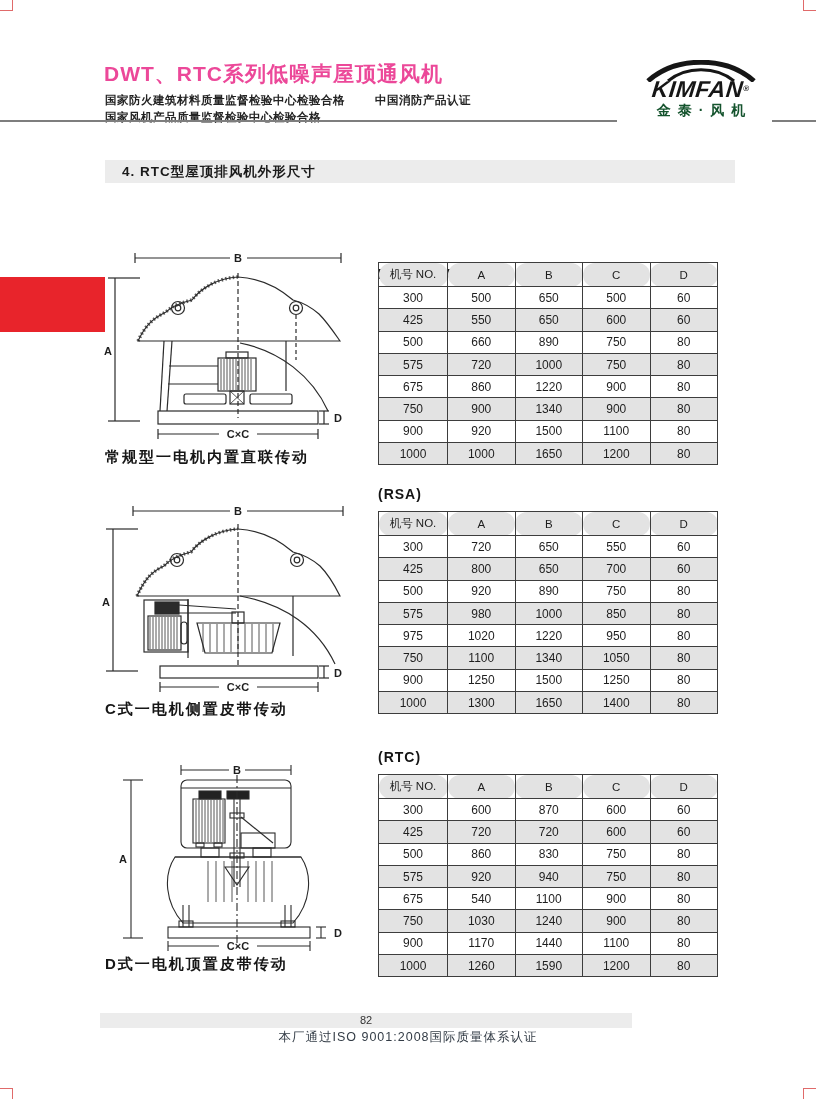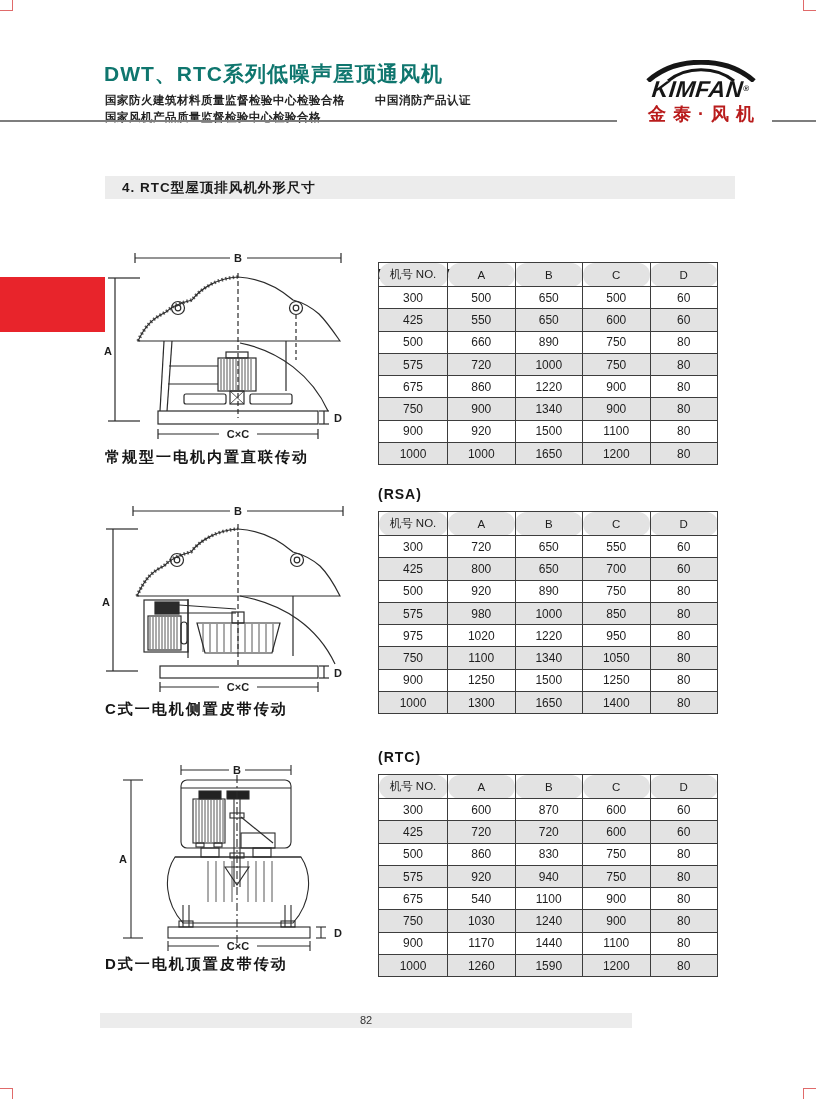--- a/index.html
+++ b/index.html
@@ -8,42 +8,42 @@
   .abs{position:absolute;}
 
   
   .crop{position:absolute;width:12px;height:10px;}
   .crop-tl{left:0;top:0;border-right:1.5px solid #e06a6a;border-bottom:1.5px solid #e06a6a;}
   .crop-tr{left:803px;top:0;border-left:1.5px solid #e06a6a;border-bottom:1.5px solid #e06a6a;}
   .crop-bl{left:0;top:1088px;border-right:1.5px solid #e06a6a;border-top:1.5px solid #e06a6a;}
   .crop-br{left:803px;top:1088px;border-left:1.5px solid #e06a6a;border-top:1.5px solid #e06a6a;}
 
   
-  .page-title{left:104px;top:60px;font-size:21px;font-weight:bold;color:#0f766e;letter-spacing:1px;}
+  .page-title{left:104px;top:60px;font-size:21px;font-weight:bold;color:#ec4899;letter-spacing:1px;}
   .cert-line{left:105px;font-size:11.5px;font-weight:700;color:#232323;letter-spacing:0.5px;}
   .cert-1{top:93px;}
   .cert-2{top:110px;}
   .cert-gap{display:inline-block;margin-left:30px;}
   .rule{position:absolute;top:120px;height:2px;background:#7e7e7e;}
   .rule-left{left:0;width:617px;}
   .rule-right{left:772px;width:44px;}
 
   
   .logo{left:608px;top:60px;width:186px;text-align:center;}
   .logo-arcs{display:block;margin:0 auto -4px auto;}
   .logo-brand{font-size:23px;font-weight:800;font-style:italic;color:#161616;letter-spacing:0.5px;
               transform:skewX(-6deg);display:inline-block;line-height:22px;}
   .logo-reg{font-size:8px;vertical-align:top;font-style:normal;}
-  .logo-cn{font-size:18px;font-weight:700;letter-spacing:7px;color:#b91c1c;margin-top:1px;text-indent:7px;}
+  .logo-cn{font-size:14px;font-weight:700;letter-spacing:7px;color:#14532d;margin-top:1px;text-indent:7px;}
 
   
   .red-block{left:0;top:277px;width:105px;height:55px;background:#e8242b;}
 
   
-  .section-bar{left:105px;top:176px;width:630px;height:23px;background:#ececec;}
+  .section-bar{left:105px;top:160px;width:630px;height:23px;background:#ececec;}
   .section-bar span{display:inline-block;padding-left:17px;line-height:23px;font-size:13.5px;font-weight:bold;color:#1a1a1a;letter-spacing:1px;}
 
   
   .drawing{stroke:#2b2b2b;}
   .cap{left:105px;width:265px;text-align:left;font-size:15px;font-weight:bold;letter-spacing:2px;color:#161616;}
   .cap-1{top:448px;} .cap-2{top:700px;} .cap-3{top:955px;}
   svg text{font-family:"Liberation Sans","DejaVu Sans",sans-serif;font-size:11px;font-weight:bold;fill:#1e1e1e;stroke:none;}
 
   
   .tbl-label{left:378px;font-size:14px;font-weight:bold;letter-spacing:1px;color:#141414;}
@@ -455,14 +455,15 @@
             <td>1200</td>
             <td>80</td>
           </tr>
         </tbody>
       </table>
     </div>
 
   <div class="abs page-num-bar">
     <span>82</span>
   </div>
+  <div class="abs footer-note">本厂通过ISO 9001:2008国际质量体系认证</div>
 
 </div>
 
 </body></html>

